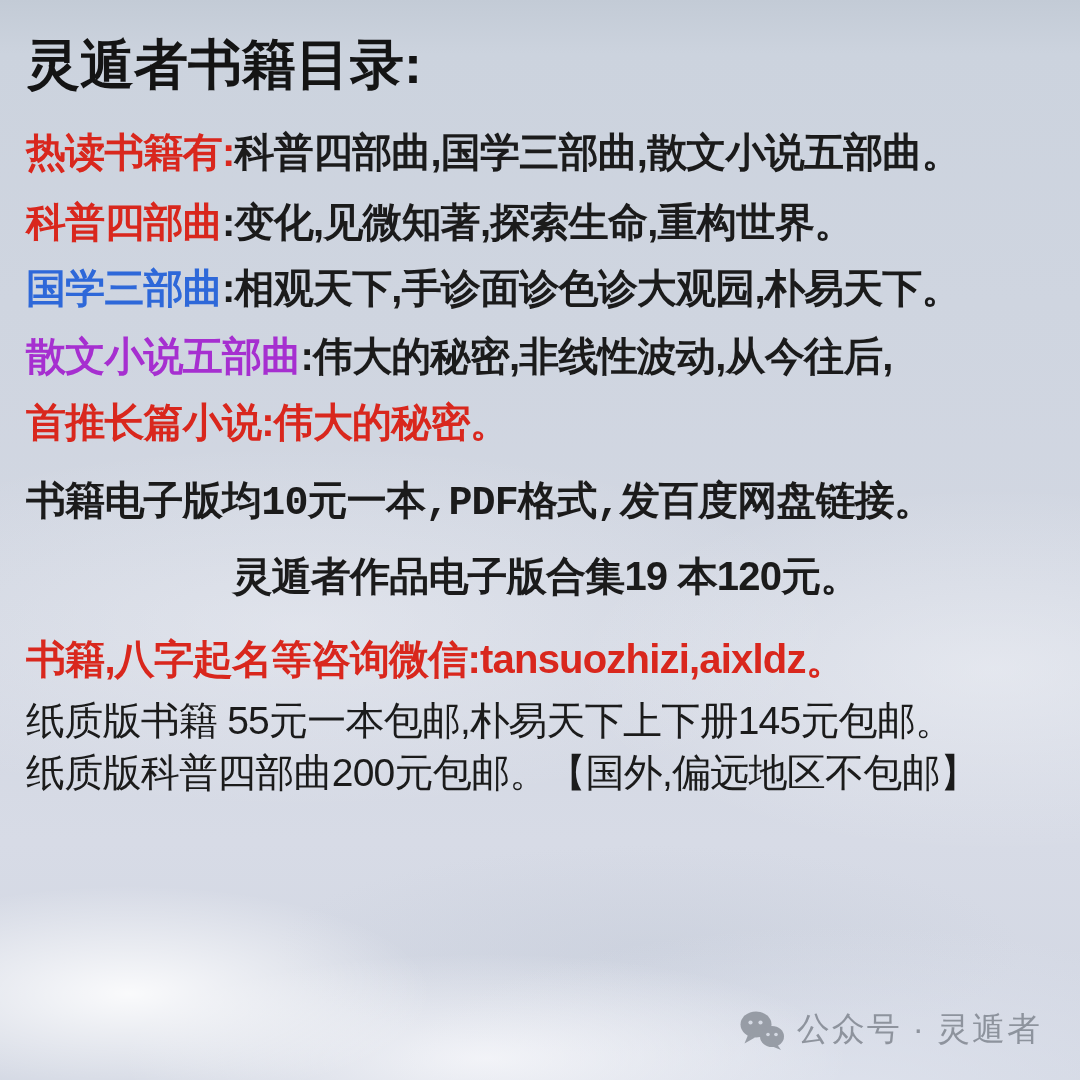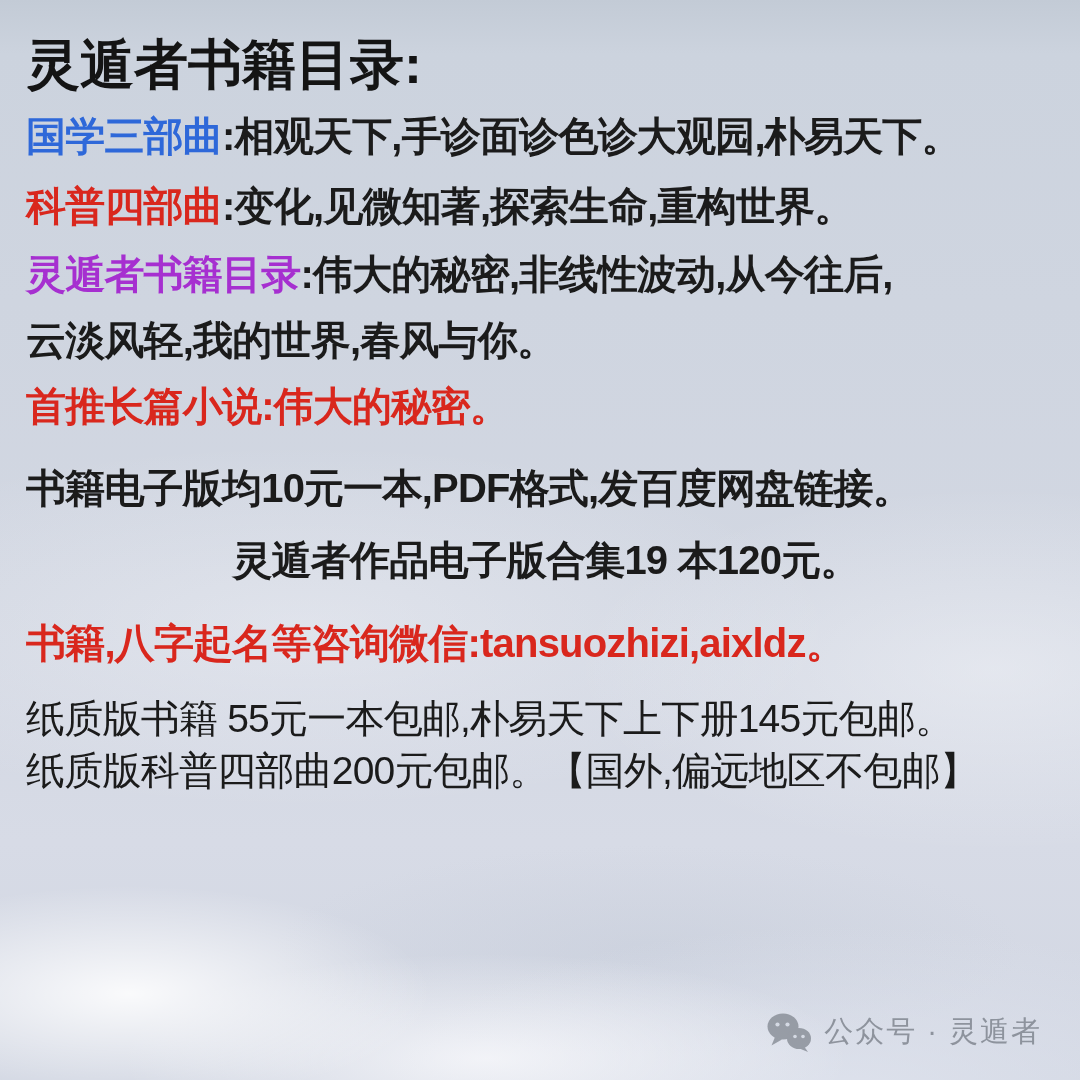--- a/index.html
+++ b/index.html
@@ -49,64 +49,64 @@
   .red    { color: #d9271d; }
   .blue   { color: #2e68d9; }
   .purple { color: #a62fd0; }
   .small  { font-size: 39px; line-height: 52px; font-weight: 500; }
   .mt-l2  { margin-top: 26px; }
   .mt-l3  { margin-top: 14px; }
   .mt-l4  { margin-top: 10px; }
   .mt-l5  { margin-top: 12px; }
   .mt-l6  { margin-top: 10px; }
   .mt-l7  { margin-top: 10px; }
-  .mt-l8  { margin-top: 26px; }
+  .mt-l8  { margin-top: 26px; font-family: Liberation Mono, monospace; }
   .mt-l9  { margin-top: 16px; text-align: center; }
   .mt-l10 { margin-top: 27px; }
-  .mt-l11 { margin-top: 22px; }
+  .mt-l11 { margin-top: 8px; }
   .mt-l12 { }
   .mt-l13 { margin-top: 18px; }
   .watermark {
     position: absolute;
     right: 38px;
     bottom: 28px;
     display: flex;
     align-items: center;
     gap: 12px;
     color: rgba(128,134,143,0.85);
-    font-size: 29px;
+    font-size: 33px;
     font-weight: 500;
     letter-spacing: 2px;
   }
   .watermark svg { display: block; opacity: 0.75; }
 </style>
 </head>
 <body>
 
 <div class="canvas">
   <div class="content">
 
     <h1 class="title">灵遁者书籍目录:</h1>
 
-
-    <div class="line mt-l4">
-      <span class="label blue">国学三部曲</span><span>:相观天下,手诊面诊色诊大观园,朴易天下。</span>
+    <div class="line mt-l2">
+      <span class="label red">热读书籍有:</span><span>科普四部曲,国学三部曲,散文小说五部曲。</span>
     </div>
 
     <div class="line mt-l3">
       <span class="label red">科普四部曲</span><span>:变化,见微知著,探索生命,重构世界。</span>
     </div>
 
-    <div class="line mt-l5">
-      <span class="label purple">灵遁者书籍目录</span><span>:伟大的秘密,非线性波动,从今往后,</span>
+    <div class="line mt-l4">
+      <span class="label blue">国学三部曲</span><span>:相观天下,手诊面诊色诊大观园,朴易天下。</span>
     </div>
 
-    <div class="line mt-l6">
-      <span>云淡风轻,我的世界,春风与你。</span>
+    <div class="line mt-l5">
+      <span class="label purple">散文小说五部曲</span><span>:伟大的秘密,非线性波动,从今往后,</span>
     </div>
+
 
     <div class="line mt-l7">
       <span class="label red">首推长篇小说:伟大的秘密。</span>
     </div>
 
     <div class="line mt-l8">
       <span>书籍电子版均10元一本,PDF格式,发百度网盘链接。</span>
     </div>
 
     <div class="line mt-l9">

